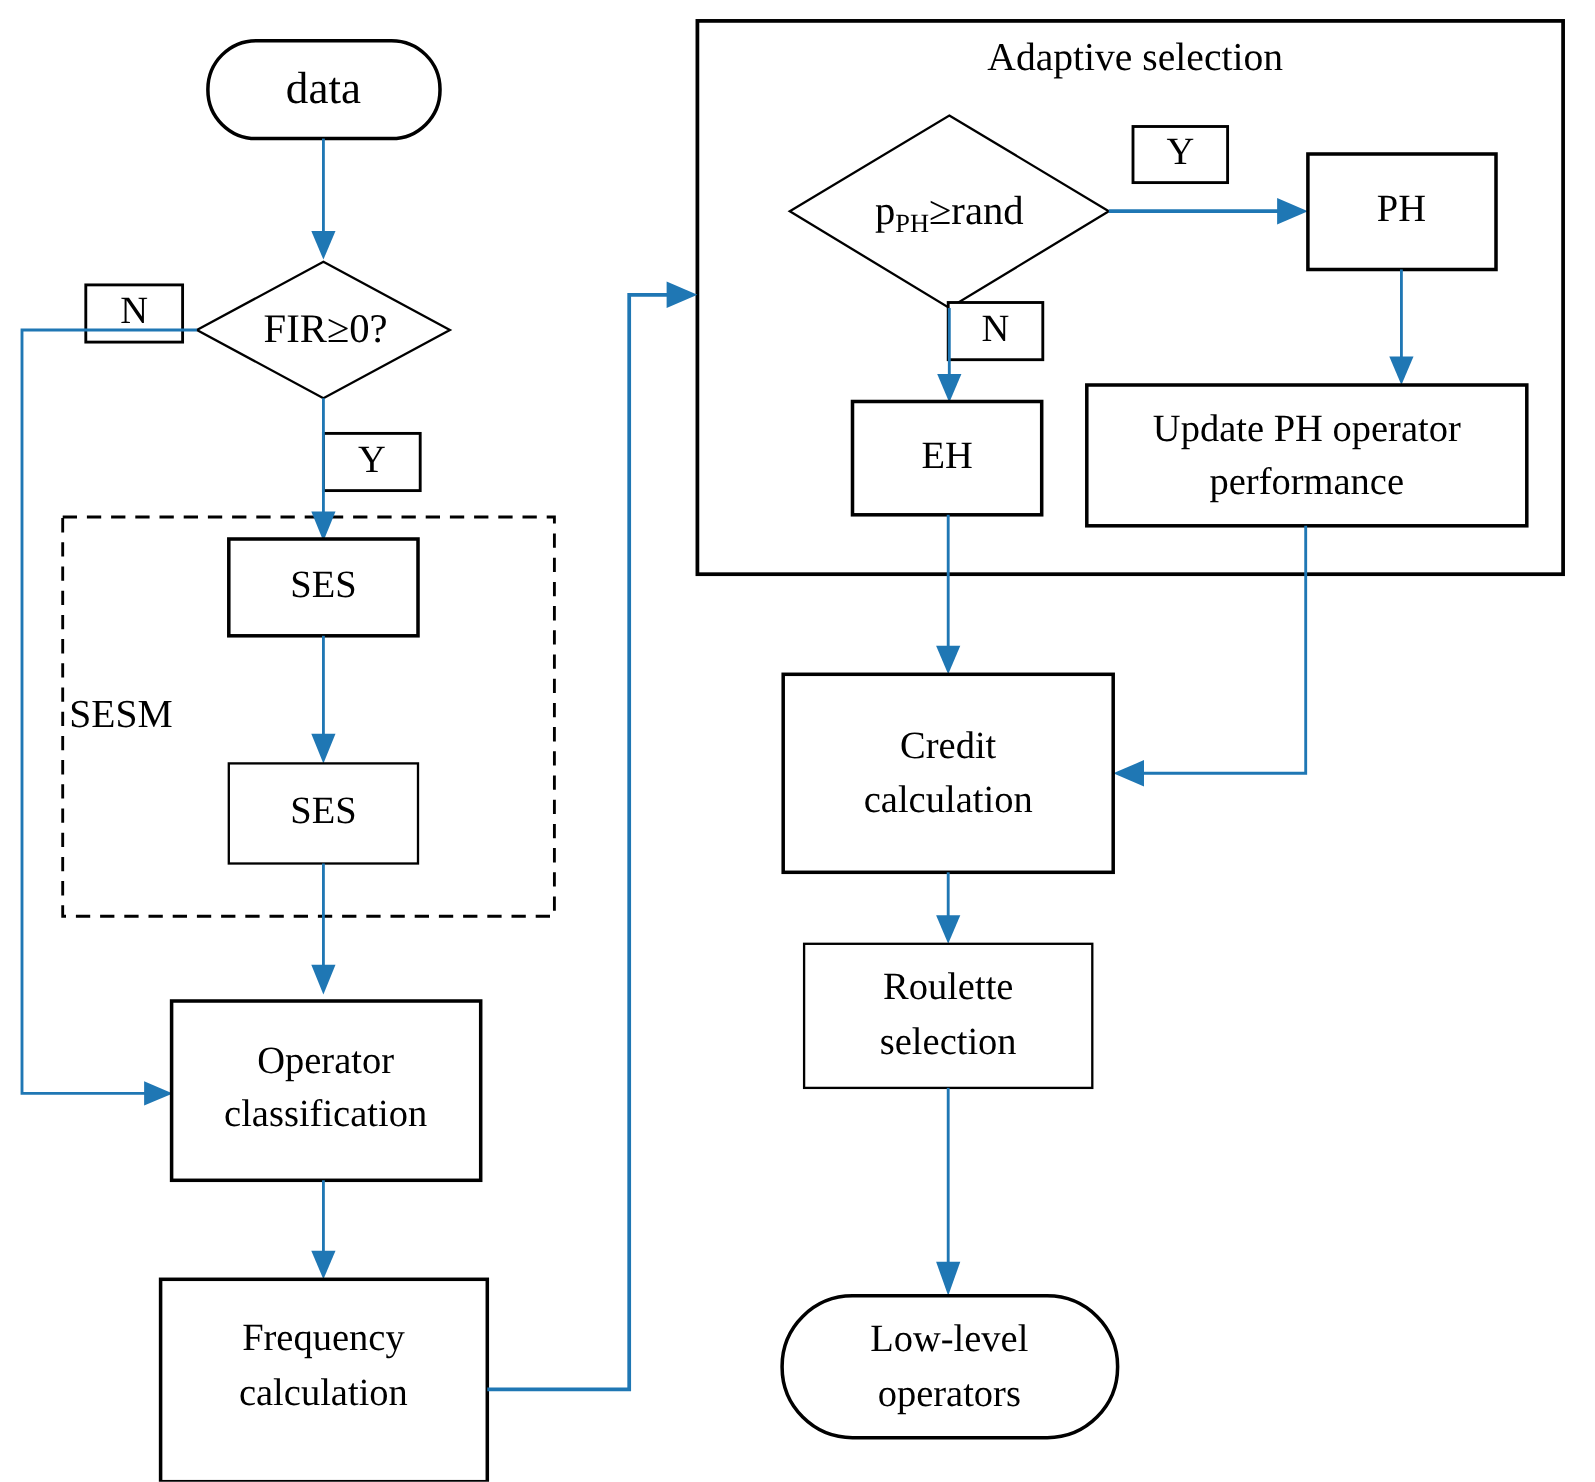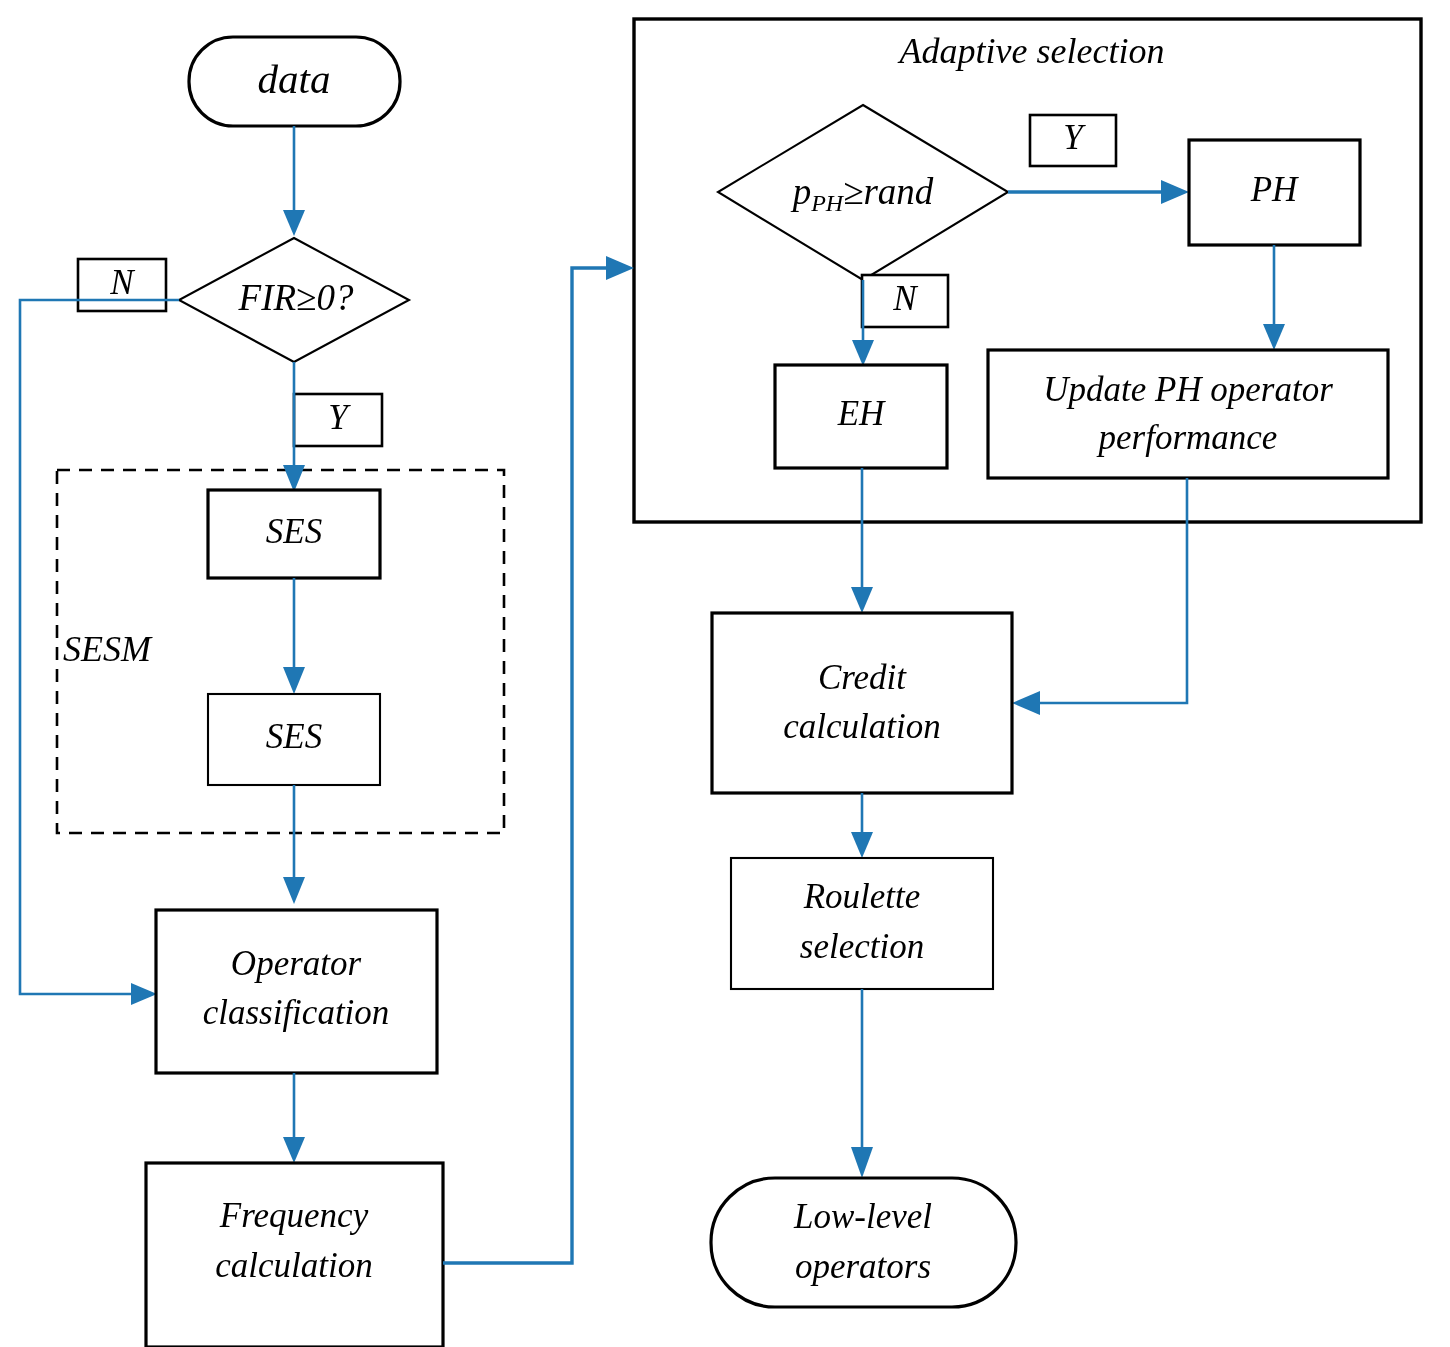--- a/index.html
+++ b/index.html
@@ -10,21 +10,20 @@
   body {
     width: 1450px;
     height: 1347px;
     font-family: "Liberation Serif", "DejaVu Serif", serif;
     overflow: hidden;
   }
   #flowchart-root {
     position: relative;
     width: 1450px;
     height: 1347px;
-    font-style: italic;
   }
   svg.chart-canvas {
     display: block;
     width: 1450px;
     height: 1347px;
   }
   .node-shape {
     fill: #ffffff;
     stroke: #000000;
     stroke-width: 3.2;

